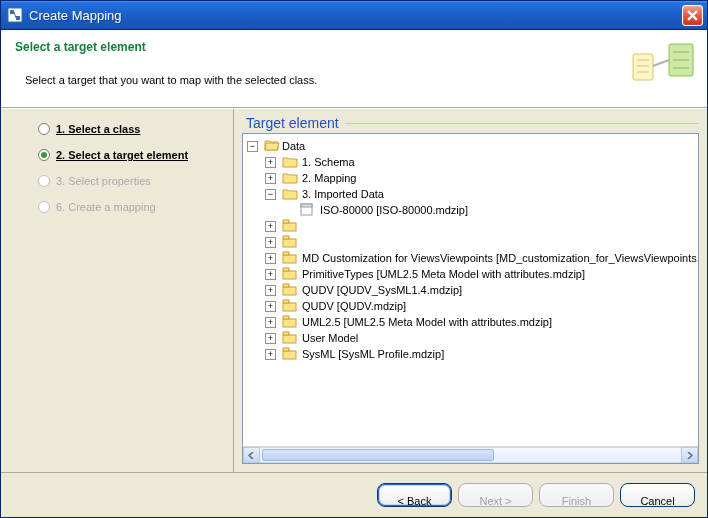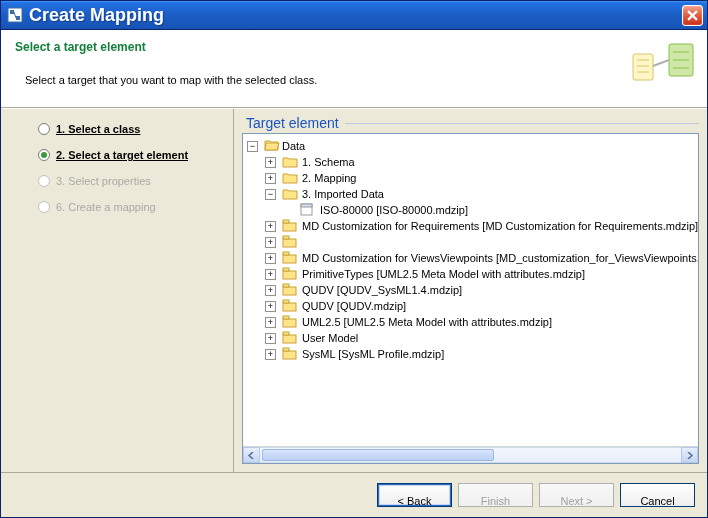--- a/index.html
+++ b/index.html
@@ -24,21 +24,21 @@
     align-items:center;
     justify-content:space-between;
     padding: 0 4px 0 6px;
     color:#fff;
     border-bottom: 1px solid #0a246a;
   }
   .titlebar {
     background: linear-gradient(to bottom, #4a98fe 0%, #2272e3 6%, #1c5fc8 45%, #1753b5 100%);
   }
   .title-left { display:flex; align-items:center; gap:6px; }
-  .title-text { font-weight:bold; font-size:18px; text-shadow: 1px 1px 1px rgba(0,0,0,0.3); }
+  .title-text { font-weight:normal; font-size:13px; text-shadow: 1px 1px 1px rgba(0,0,0,0.3); }
   .win-icon {
     width:16px; height:16px; display:inline-block;
   }
   .close-btn {
     width:21px; height:21px;
     background: linear-gradient(to bottom, #f5a192 0%, #e2684c 40%, #cb2f18 100%);
     border:1px solid #fff; border-radius:3px;
     display:flex; align-items:center; justify-content:center;
     box-shadow: inset 0 0 1px rgba(255,255,255,0.8);
   }
@@ -130,21 +130,21 @@
     border-top:1px solid #aca899;
     display:flex;
     justify-content:flex-end;
     align-items:center;
     gap:6px;
     padding: 0 12px;
   }
   .btn {
     min-width:75px; height:23px;
     border:1px solid #003c74;
-    border-radius:0;
+    border-radius:8px;
     background: linear-gradient(#fff,#eee);
     font-family:inherit; font-size:11px;
     padding:11px 10px;
   }
   .btn.default { box-shadow: 0 0 0 1px #316ac5 inset, 0 0 0 2px #c2d5f8 inset; }
   .btn[disabled] { color:#a0a0a0; border-color:#b0b0b0; background:linear-gradient(#f8f8f8,#f0f0f0); }
 </style>
 </head>
 <body>
 
@@ -274,21 +274,20 @@
                   </li>
                   <li>
                     <div class="node">
                       <span class="toggle">+</span>
                       <span class="pkg-icon">
                         <svg width="16" height="13" viewBox="0 0 16 13">
                           <rect x="1" y="4" width="13" height="8" fill="#ffe488" stroke="#c9a238"></rect>
                           <rect x="1" y="1" width="6" height="3" fill="#ffe488" stroke="#c9a238"></rect>
                         </svg>
                       </span>
-                      <span class="node-label">MD Customization for Requirements [MD Customization for Requirements.mdzip]</span>
                     </div>
                   </li>
                   <li>
                     <div class="node">
                       <span class="toggle">+</span>
                       <span class="pkg-icon">
                         <svg width="16" height="13" viewBox="0 0 16 13">
                           <rect x="1" y="4" width="13" height="8" fill="#ffe488" stroke="#c9a238"></rect>
                           <rect x="1" y="1" width="6" height="3" fill="#ffe488" stroke="#c9a238"></rect>
                         </svg>
@@ -398,16 +397,16 @@
               <path d="M2 0 L6 3.5 L2 7" fill="none" stroke="#4a6a9c" stroke-width="1.5"></path>
             </svg>
         </div>
       </div>
     </div>
   </div>
 </div>
 
 <div class="footer">
   <button class="btn default">&lt; Back</button>
+  <button class="btn" disabled="">Next &gt;</button>
   <button class="btn" disabled="">Finish</button>
-  <button class="btn" disabled="">Next &gt;</button>
   <button class="btn">Cancel</button>
 </div>
 
 </body></html>

